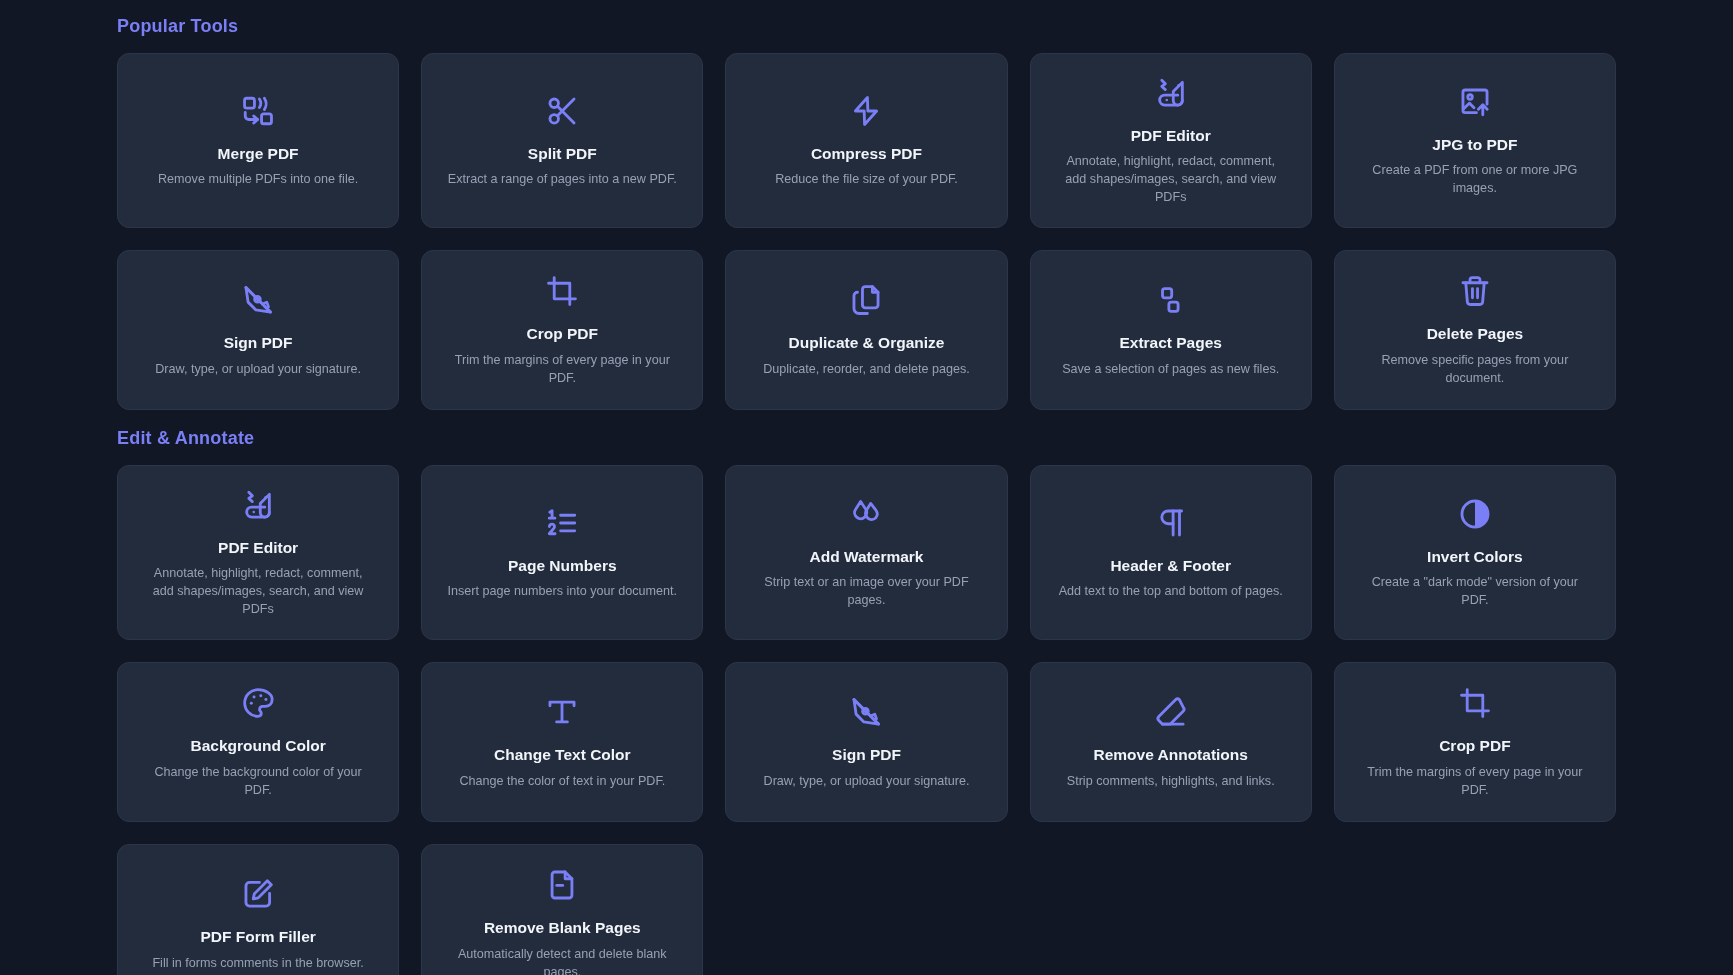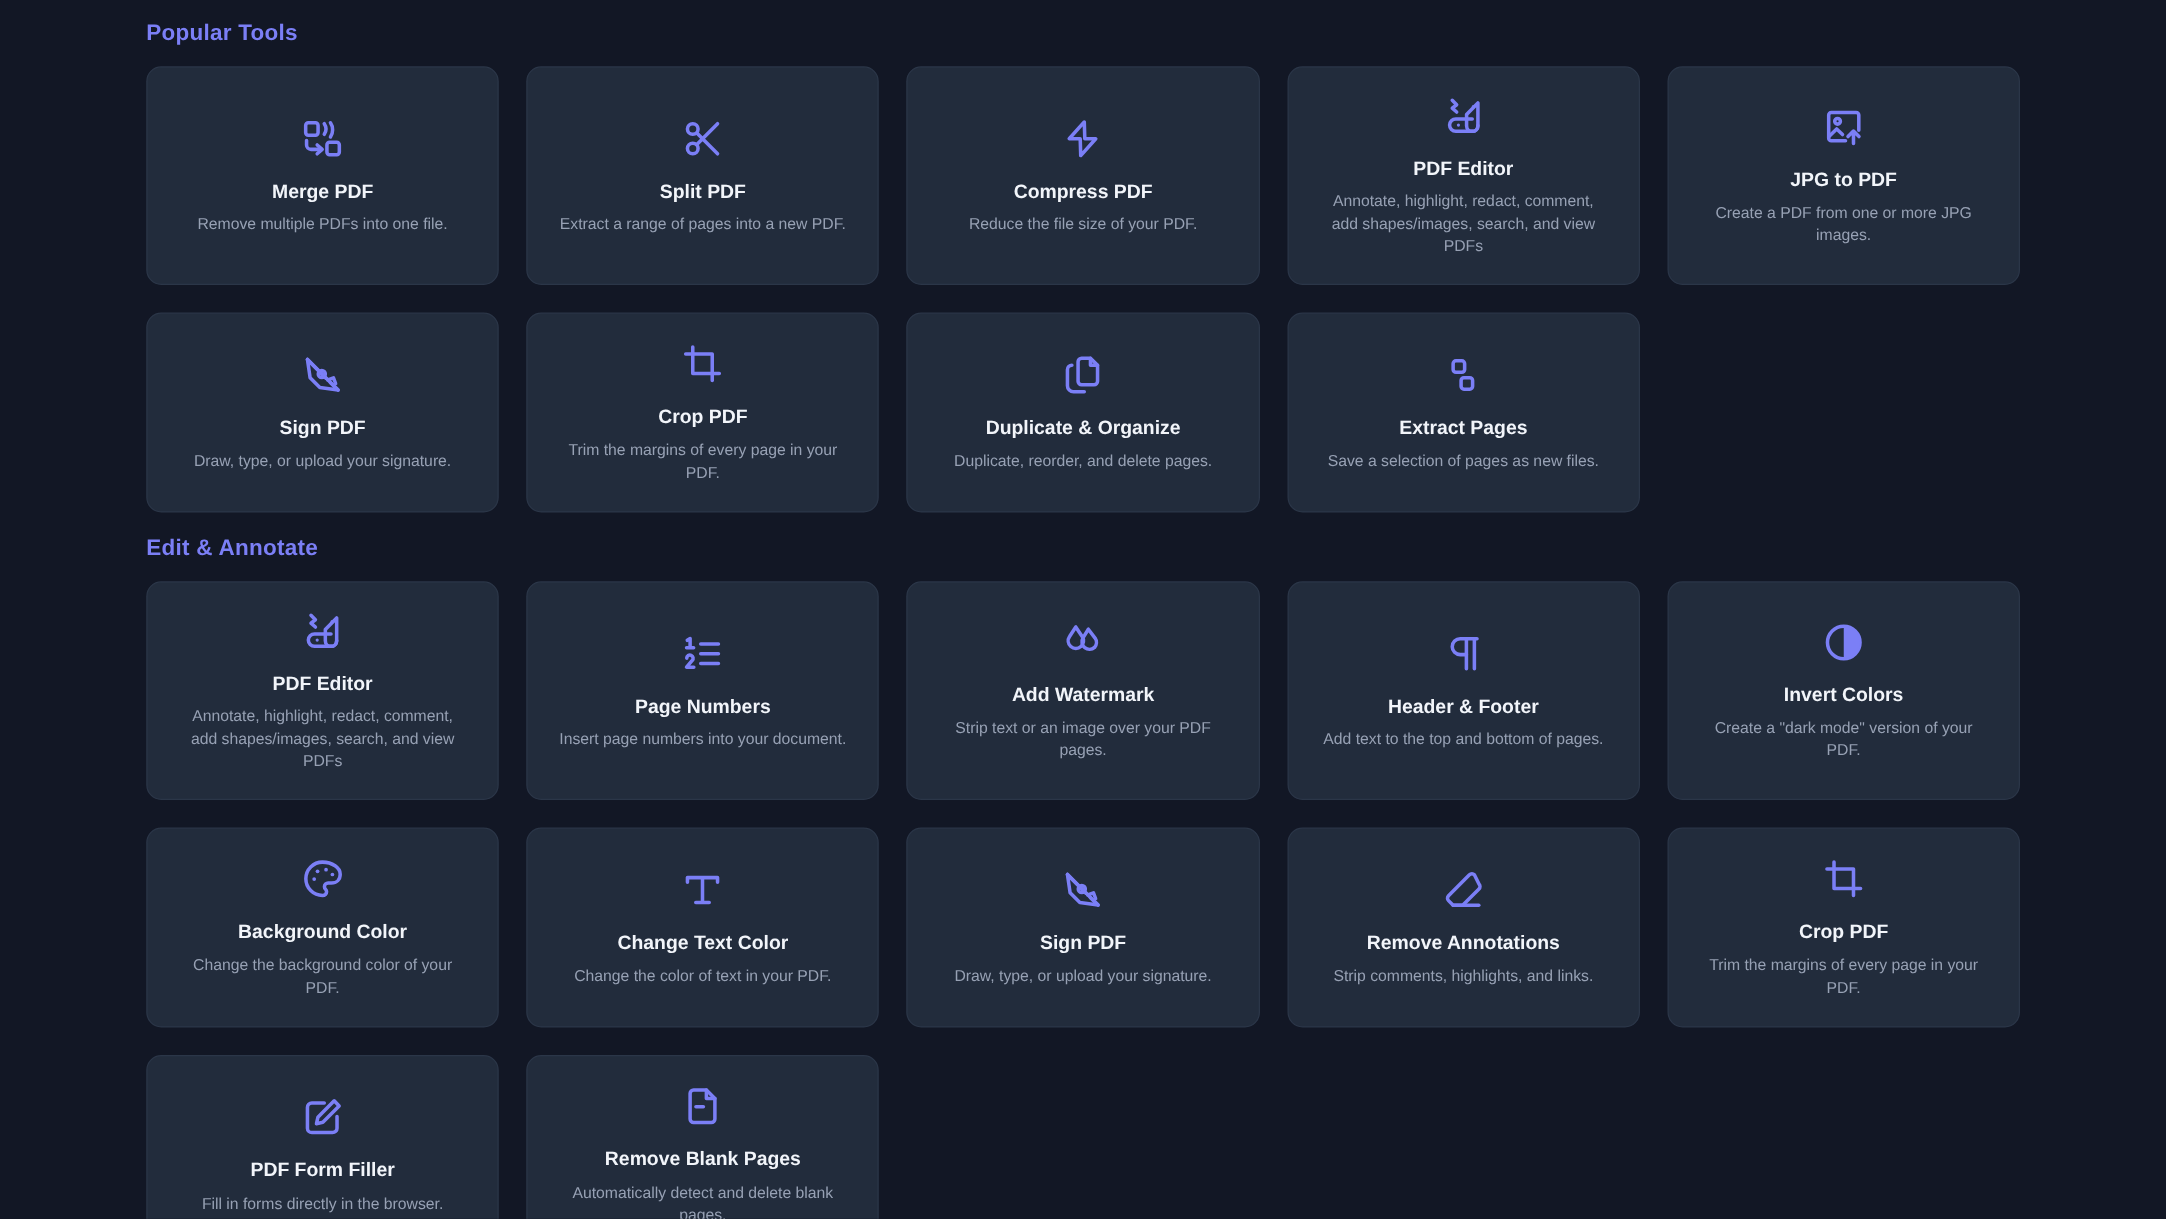--- a/index.html
+++ b/index.html
@@ -172,20 +172,32 @@
         <div class="card">
           <div class="card-icon">
             <svg viewBox="0 0 24 24" fill="none" stroke="currentColor" stroke-width="2" stroke-linecap="round" stroke-linejoin="round">
               <rect x="6" y="4" width="6.5" height="6.5" rx="1.6"></rect>
               <rect x="10.5" y="13.5" width="6.5" height="6.5" rx="1.6"></rect>
             </svg>
           </div>
           <div class="card-title">Extract Pages</div>
           <div class="card-desc">Save a selection of pages as new files.</div>
         </div>
+        <div class="card">
+          <div class="card-icon">
+            <svg viewBox="0 0 24 24" fill="none" stroke="currentColor" stroke-width="2" stroke-linecap="round" stroke-linejoin="round">
+              <path d="M3.5 6.2h17"></path>
+              <path d="M8.5 6.2V4a1.5 1.5 0 0 1 1.5-1.5h4A1.5 1.5 0 0 1 15.5 4v2.2"></path>
+              <path d="M5.5 6.2 6.6 19.6A2 2 0 0 0 8.6 21.5h6.8a2 2 0 0 0 2-1.9L18.5 6.2"></path>
+              <path d="M10.2 10.3v6.5M13.8 10.3v6.5"></path>
+            </svg>
+          </div>
+          <div class="card-title">Delete Pages</div>
+          <div class="card-desc">Remove specific pages from your document.</div>
+        </div>
       </div>
     </div>
     <div class="section">
       <div class="section-title">Edit &amp; Annotate</div>
       <div class="grid">
         <div class="card">
           <div class="card-icon">
             <svg viewBox="0 0 24 24" fill="none" stroke="currentColor" stroke-width="2" stroke-linecap="round" stroke-linejoin="round">
               <path d="M20 4.5v12.8a3.2 3.2 0 0 1-6.4 0V11z"></path>
               <path d="M20 17.3a3.2 3.2 0 0 1-3.2 3.2H7.5a3.5 3.5 0 0 1 0-7h9.3"></path>
@@ -295,21 +307,21 @@
           <div class="card-desc">Trim the margins of every page in your PDF.</div>
         </div>
         <div class="card">
           <div class="card-icon">
             <svg viewBox="0 0 24 24" fill="none" stroke="currentColor" stroke-width="2" stroke-linecap="round" stroke-linejoin="round">
               <path d="M20.2 11.5V18a2.5 2.5 0 0 1-2.5 2.5H6A2.5 2.5 0 0 1 3.5 18V6.3A2.5 2.5 0 0 1 6 3.8h7"></path>
               <path d="M18.6 2.6 9.4 11.9l-.8 3.6 3.6-.8 9.2-9.2z"></path>
             </svg>
           </div>
           <div class="card-title">PDF Form Filler</div>
-          <div class="card-desc">Fill in forms directly in the browser.</div>
+          <div class="card-desc">Fill in forms comments in the browser.</div>
         </div>
         <div class="card">
           <div class="card-icon">
             <svg viewBox="0 0 24 24" fill="none" stroke="currentColor" stroke-width="2" stroke-linecap="round" stroke-linejoin="round">
               <path d="M14.2 2.8H7a2 2 0 0 0-2 2v14.4a2 2 0 0 0 2 2h10a2 2 0 0 0 2-2V7.6z"></path>
               <path d="M14.2 2.8v4.8H19"></path>
               <path d="M8.3 12.3h4.2"></path>
             </svg>
           </div>
           <div class="card-title">Remove Blank Pages</div>

